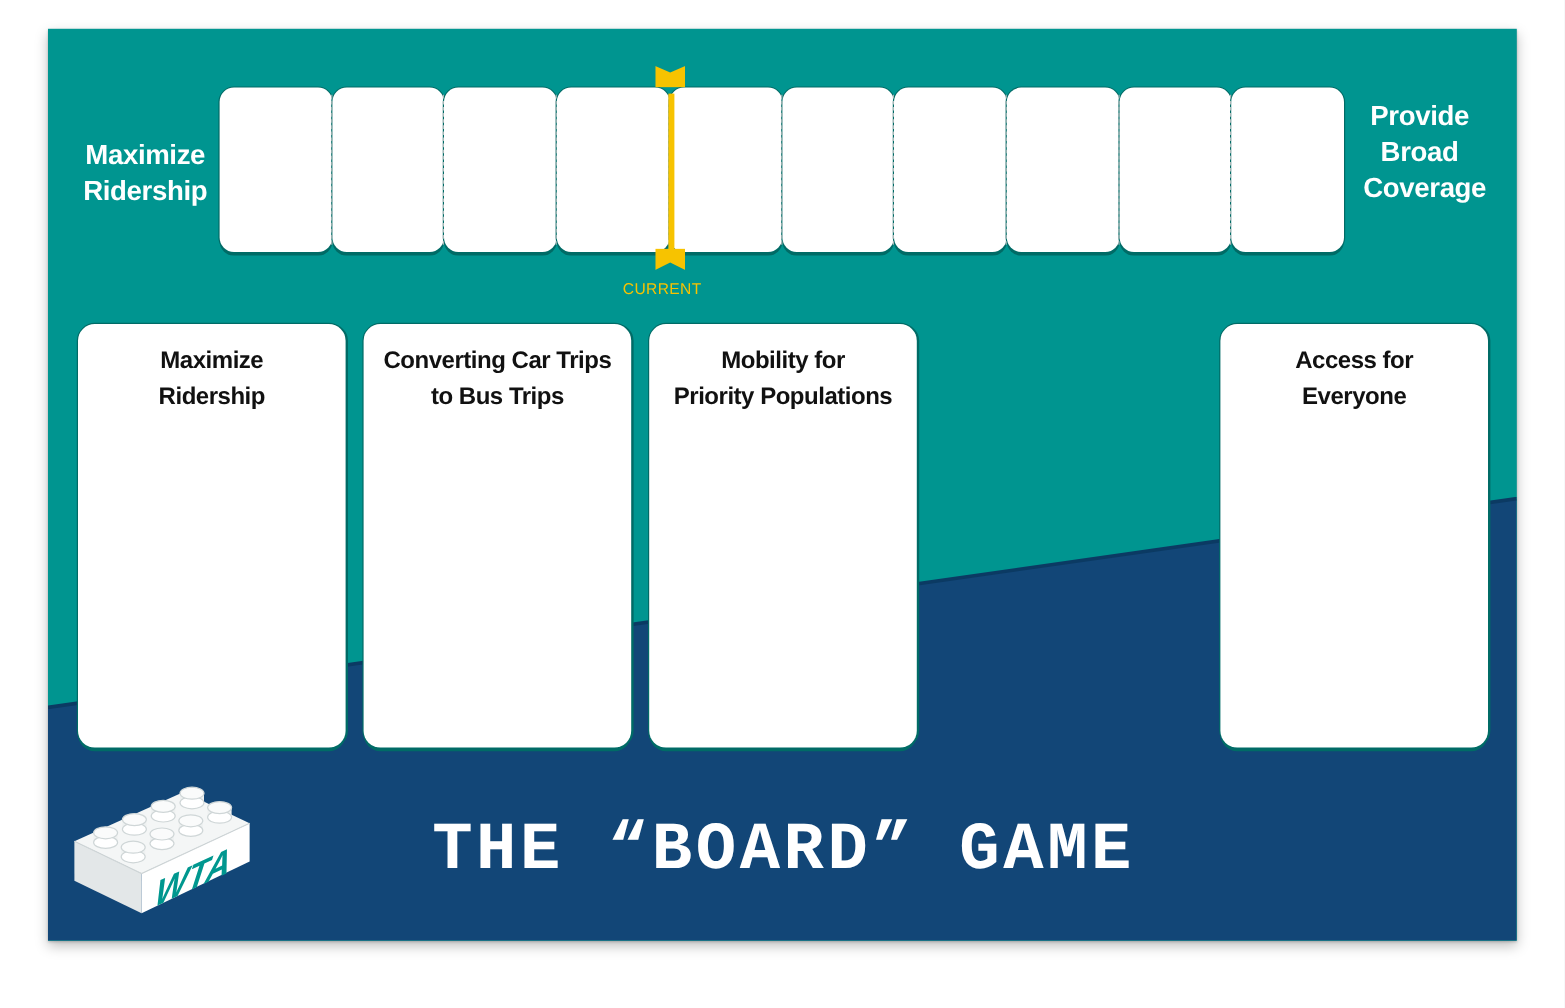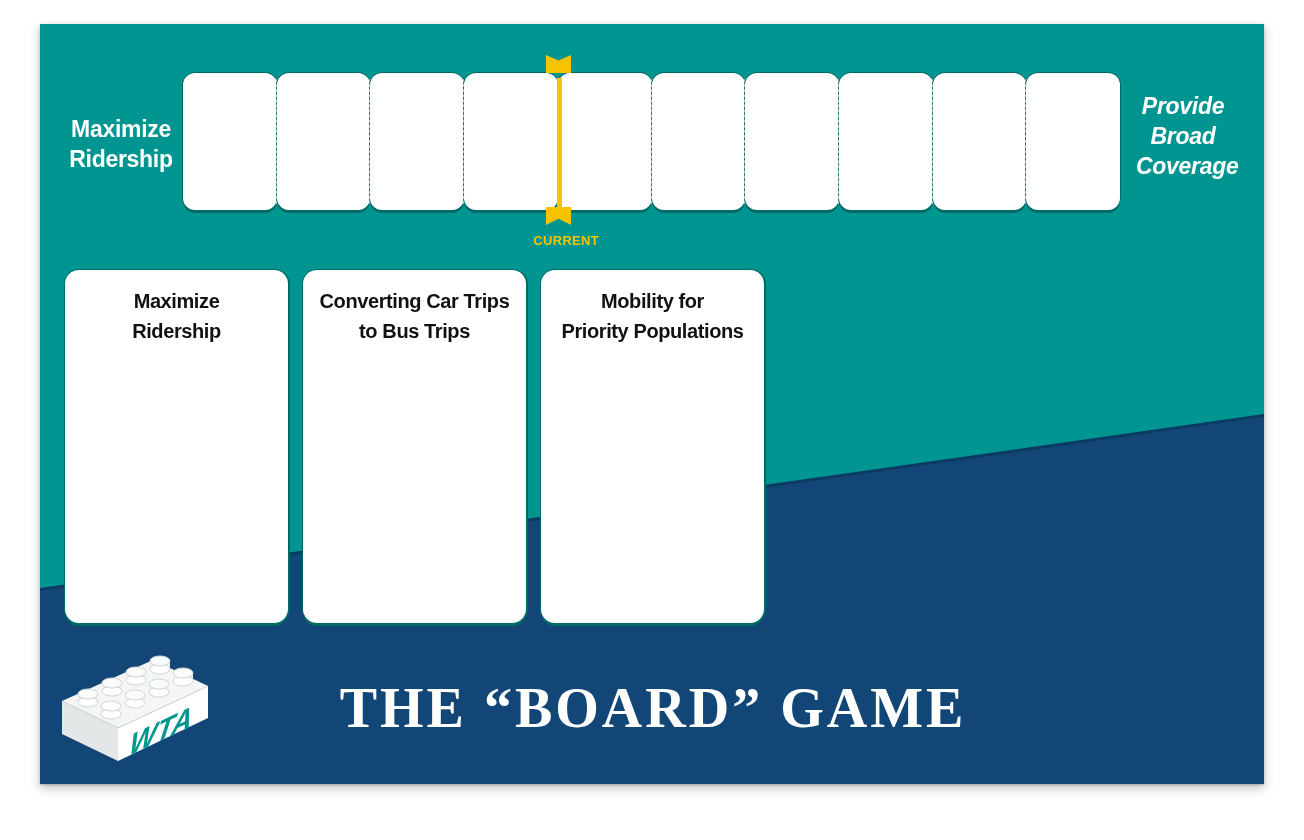--- a/index.html
+++ b/index.html
@@ -23,21 +23,21 @@
     clip-path: polygon(0 564px, 1224px 390px, 1224px 393px, 0 567px);
   }
 
   
   .side-label {
     position: absolute; color: #ffffff; font-weight: bold; font-size: 23px; line-height: 30px;
     text-align: center; letter-spacing: -0.3px;
     font-family: "Liberation Sans", sans-serif;
   }
   .label-left { left: 26px; top: 90px; width: 110px; }
-  .label-right { left: 1096px; top: 67px; width: 94px; font-style: italic; }
+  .label-right { left: 1096px; top: 57px; width: 94px; }
 
   .spectrum {
     position: absolute; left: 143px; top: 49px; width: 937px; height: 137px;
     display: flex;
   }
   .slot {
     position: relative; flex: 1; background: #ffffff; height: 137px;
     border-radius: 12px;
     box-shadow: 0 3px 0 #006b66, 1px 0 0 #006b66, -1px 0 0 #006b66, 0 -1px 0 #006b66;
   }
@@ -48,41 +48,41 @@
 
   .marker-line {
     position: absolute; left: 517px; top: 54px; width: 5px; height: 132px; background: #f7c300;
   }
   .marker-top, .marker-bottom {
     position: absolute; left: 506px; width: 25px; height: 18px; background: #f7c300;
   }
   .marker-top { top: 31px; clip-path: polygon(0 0, 50% 30%, 100% 0, 100% 100%, 50% 100%, 0 100%); }
   .marker-bottom { top: 183px; clip-path: polygon(0 0, 100% 0, 100% 100%, 50% 65%, 0 100%); }
   .current-label {
-    position: absolute; left: 479px; top: 209px; width: 80px; text-align: right;
-    color: #f7c300; font-weight: bold; font-size: 13px; letter-spacing: 0.3px;
+    position: absolute; left: 479px; top: 209px; width: 80px; text-align: left;
+    color: #f7c300; font-weight: normal; font-size: 13px; letter-spacing: 0.3px;
   }
 
   
   .cards { position: absolute; left: 25px; top: 246px; width: 1175px; height: 353px; }
   .card {
     position: absolute; top: 0; width: 223px; height: 353px; background: #ffffff;
     border-radius: 14px;
     box-shadow: 0 3px 0 #006b66, 2px 0 0 #006b66, -1px 0 0 #006b66, 0 -1px 0 #006b66;
   }
   .card-title {
     margin-top: 16px; text-align: center; font-weight: bold; font-size: 20px; line-height: 30px;
     color: #111111; letter-spacing: -0.4px; padding: 0 6px; white-space: pre-line;
   }
 
   
   .title {
     position: absolute; left: 298px; top: 652px; width: 630px; text-align: center;
     color: #ffffff; font-weight: bold; font-size: 56px; letter-spacing: 3px;
-    font-family: Liberation Serif, serif;
+    font-family: Liberation Mono, monospace;
   }
   .logo { position: absolute; left: 18px; top: 622px; width: 155px; height: 120px; }
 </style>
 </head>
 <body>
 
 <div class="board">
   <div class="board-bottom"></div>
   <div class="board-edge"></div>
 
@@ -116,20 +116,24 @@
       <div class="card-title">Maximize
 Ridership</div>
     </div>
     <div class="card" style="left:476px;">
       <div class="card-title">Mobility for
 Priority Populations</div>
     </div>
     <div class="card" style="left:238px;">
       <div class="card-title">Converting Car Trips
 to Bus Trips</div>
+    </div>
+    <div class="card" style="left:952px;">
+      <div class="card-title">Access for
+Everyone</div>
     </div>
   </div>
 
   <svg class="logo" viewBox="0 0 155 120">
 
     <polygon points="4,55 95,14 150,40 60,82" fill="#f4f6f6"></polygon>
 
     <polygon points="4,55 60,82 60,115 4,88" fill="#e3e7e8"></polygon>
 
     <polygon points="60,82 150,40 150,72 60,115" fill="#ffffff"></polygon>

